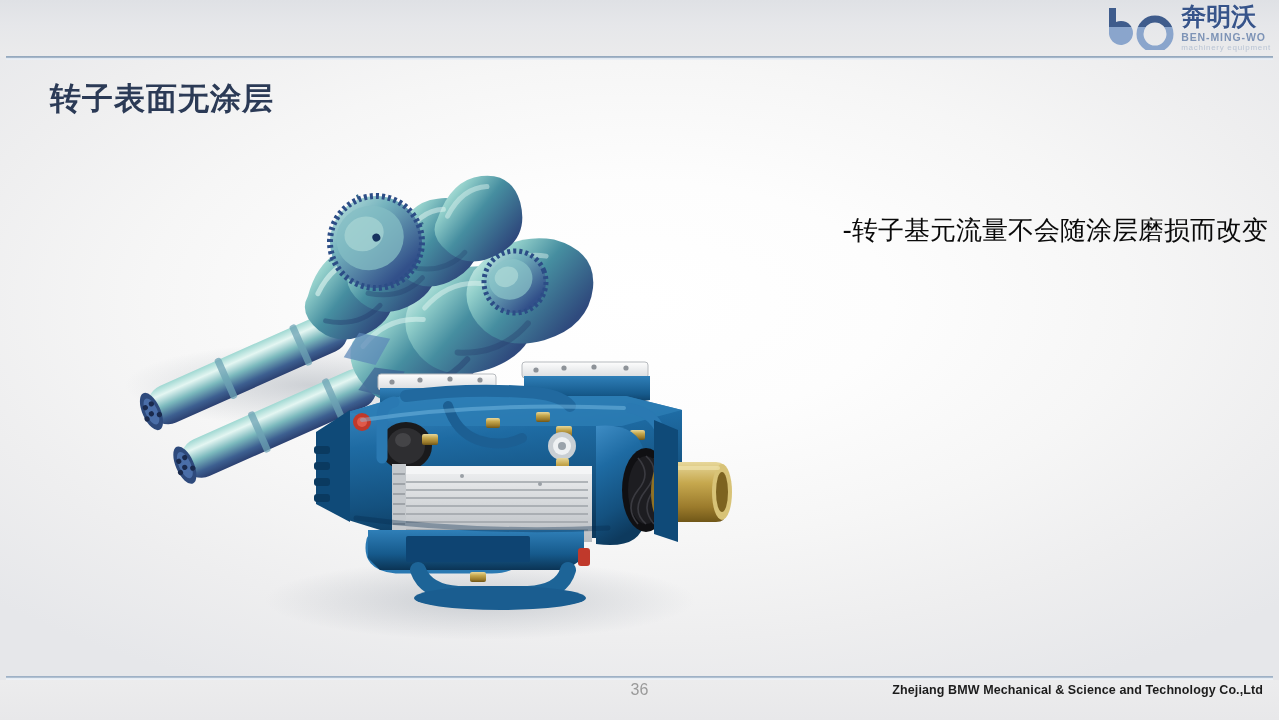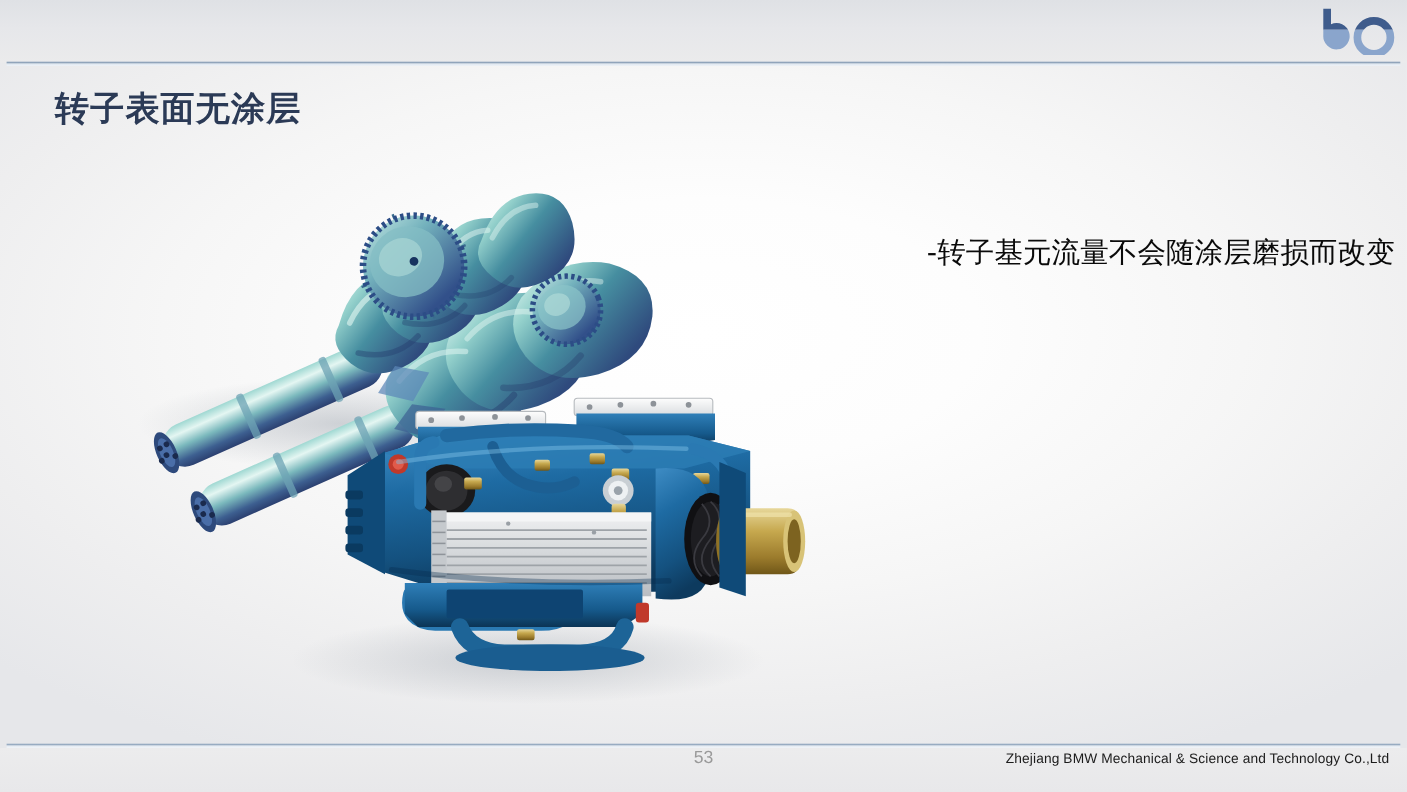--- a/index.html
+++ b/index.html
@@ -156,21 +156,21 @@
     text-align: center;
     font-family: "Liberation Sans", sans-serif;
     font-size: 16px;
     color: #9a9a9a;
   }
   .footer-text {
     position: absolute;
     right: 16px; top: 683px;
     font-family: "Liberation Sans", sans-serif;
     font-size: 12.5px;
-    font-weight: normal;
+    font-weight: bold;
     color: #1c1c1c;
     letter-spacing: 0.1px;
     white-space: nowrap;
     text-align: center;
   }
 </style>
 </head>
 <body>
 
 <div class="slide">
@@ -191,20 +191,25 @@
       </defs>
       <g clip-path="url(#topHalf)">
         <path d="M4 2 h7 v14 a12 12 0 1 1 -7 10 z" fill="#3f5c8c"></path>
         <circle cx="50" cy="28" r="15" fill="none" stroke="#3f5c8c" stroke-width="7"></circle>
       </g>
       <g clip-path="url(#botHalf)">
         <path d="M4 2 h7 v14 a12 12 0 1 1 -7 10 z" fill="#8aa5cc"></path>
         <circle cx="50" cy="28" r="15" fill="none" stroke="#8aa5cc" stroke-width="7"></circle>
       </g>
     </svg>
+    <div class="logo-text-block">
+      <div class="logo-cn">奔明沃</div>
+      <div class="logo-latin">BEN-MING-WO</div>
+      <div class="logo-sub">machinery equipment</div>
+    </div>
   </div>
 
   <div class="title">转子表面无涂层</div>
 
   <div class="art">
     <svg width="680" height="500" viewBox="0 0 680 500">
       <defs>
         <linearGradient id="rotorBody" x1="0" y1="0" x2="0.3" y2="1">
           <stop offset="0%" stop-color="#cfeeea"></stop>
           <stop offset="18%" stop-color="#8fd0cc"></stop>
@@ -470,16 +475,16 @@
     <div class="para">
       <div class="line sub">-转子基元流量不会随涂层磨损而改变</div>
     </div>
 
 
   </div>
 
   <div class="bottom-rule"></div>
   <div class="bottom-rule-soft"></div>
   <div class="bottom-band"></div>
-  <div class="page-number">53</div>
+  <div class="page-number">36</div>
   <div class="footer-text">Zhejiang BMW Mechanical &amp; Science and Technology Co.,Ltd</div>
 
 </div>
 
 </body></html>

